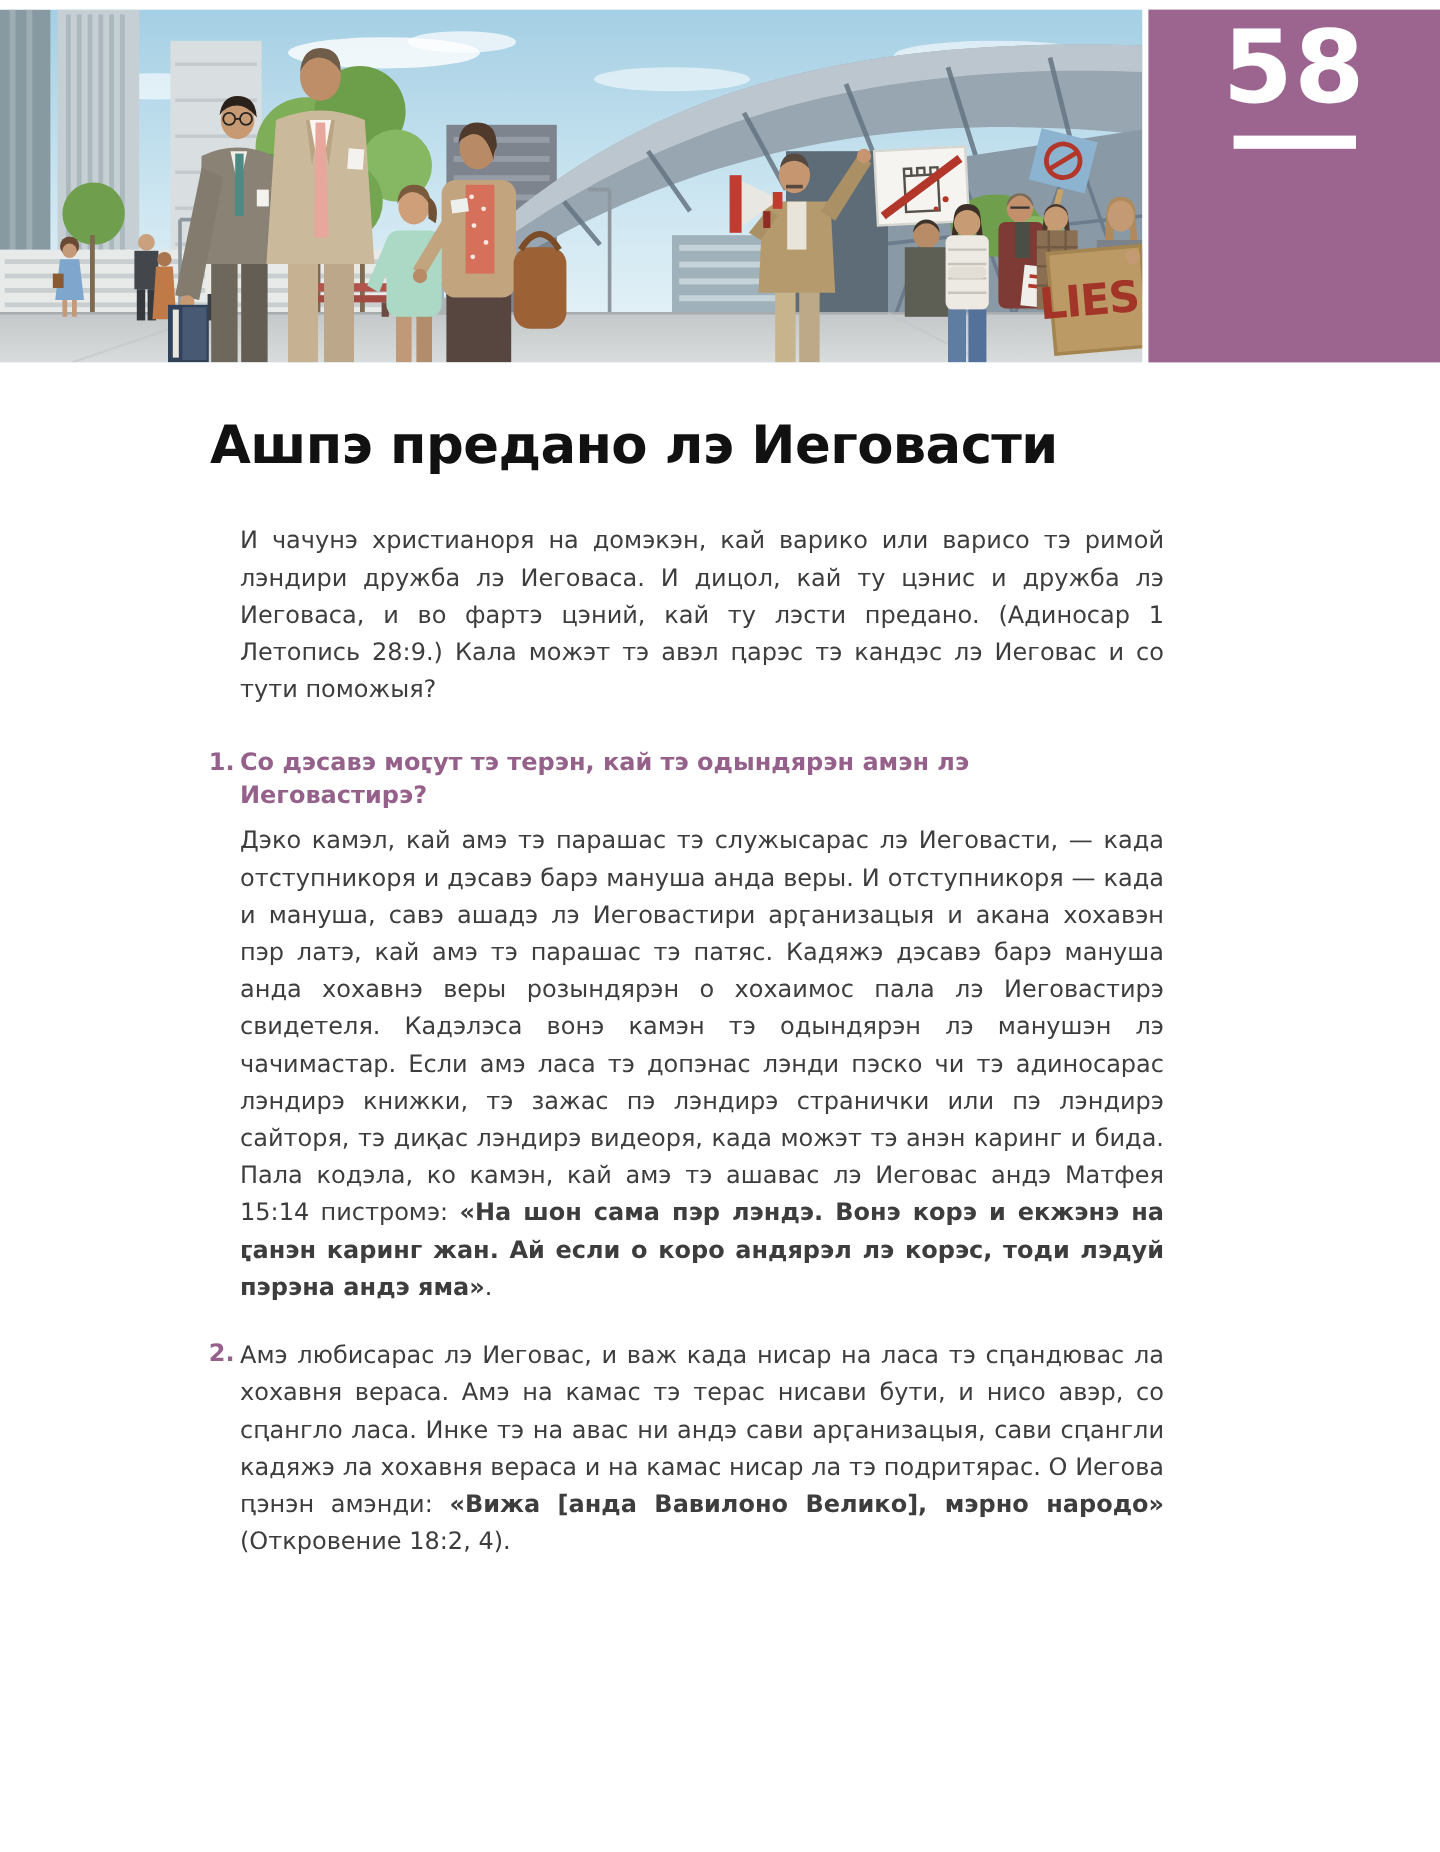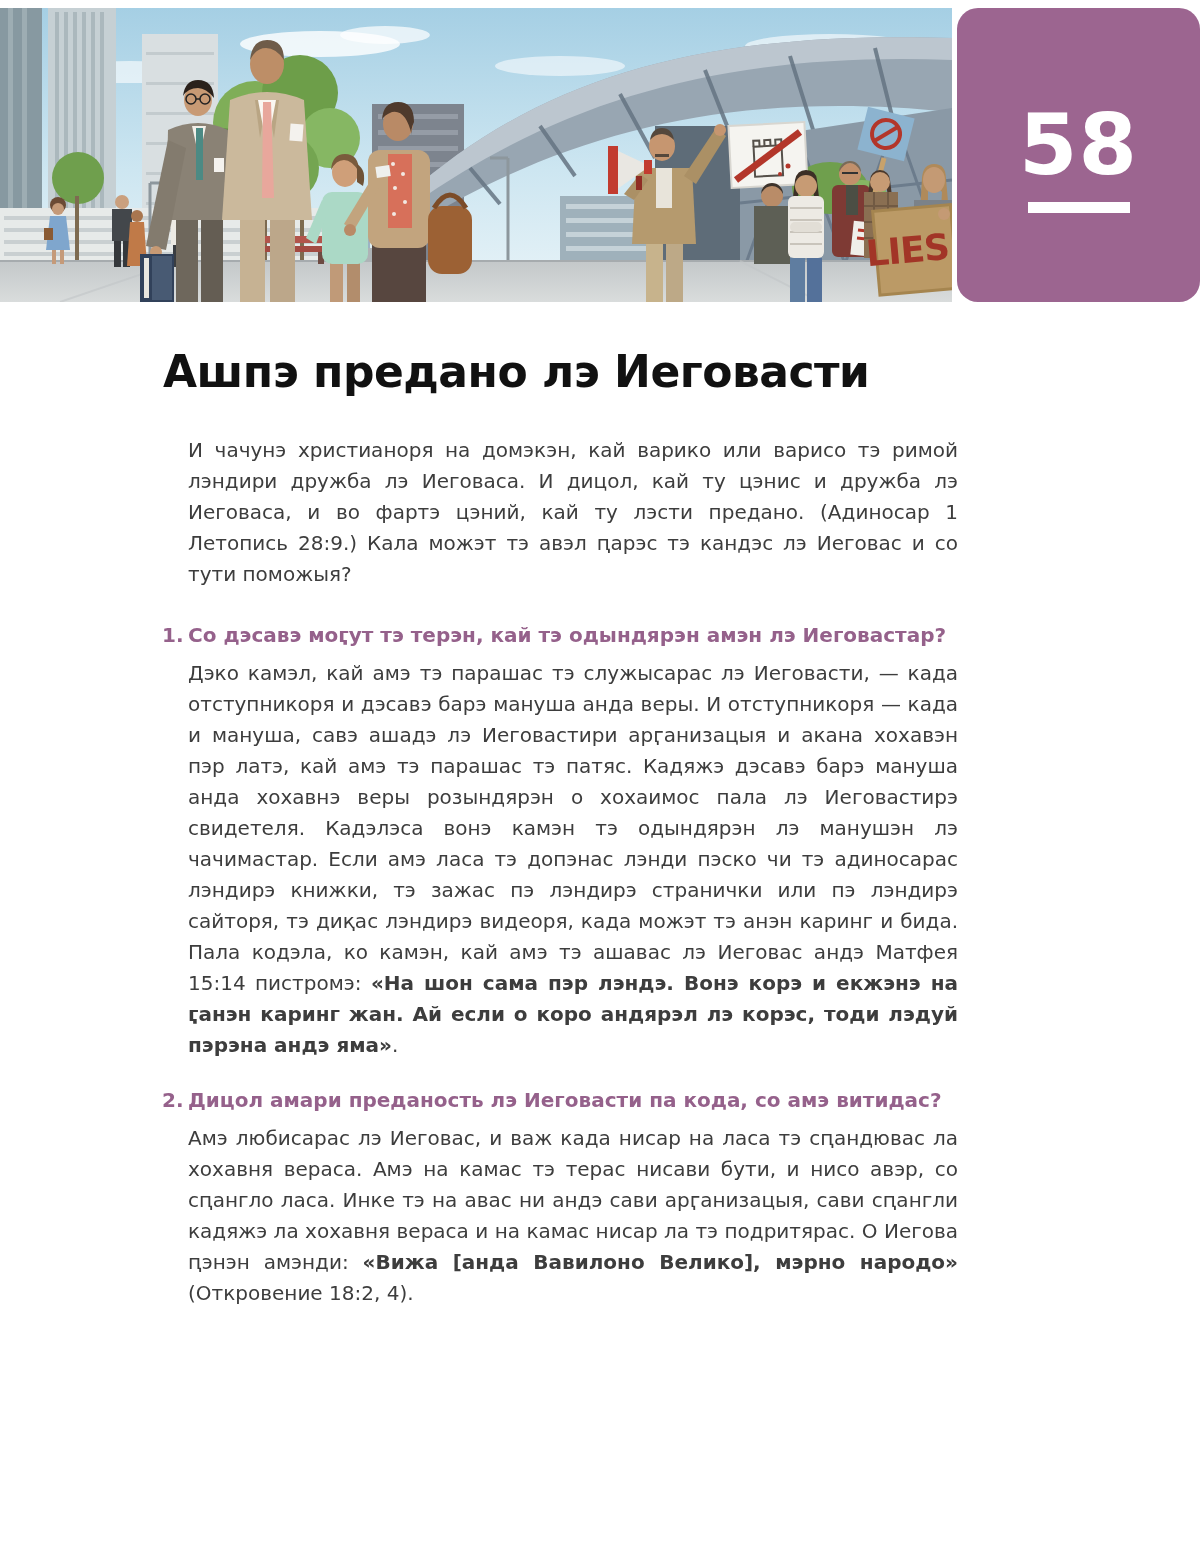--- a/index.html
+++ b/index.html
@@ -10,25 +10,25 @@
   }
   html,body{margin:0;padding:0;background:#ffffff;}
   .page{
     position:relative;width:1200px;height:1543px;background:#ffffff;overflow:hidden;
     font-family:"DejaVu Sans","Liberation Sans",sans-serif;color:var(--body-text);
   }
   .hero-row{position:absolute;top:8px;left:0;width:1200px;height:294px;display:flex;}
   .hero-photo{flex:0 0 952px;width:952px;height:294px;overflow:hidden;background:#cfe6f1;}
   .lesson-box{
     flex:1;margin-left:5px;height:294px;background:var(--accent-box);
-    display:flex;flex-direction:column;align-items:center;justify-content:center;padding-top:6px;box-sizing:border-box;border-radius:21px;
+    display:flex;flex-direction:column;align-items:center;padding-top:6px;box-sizing:border-box;
   }
   .lesson-number{color:#fff;font-size:84px;font-weight:bold;line-height:1;letter-spacing:1px;}
   .lesson-underline{width:102px;height:11px;background:#fff;margin-top:15px;}
-  .text-col{position:absolute;left:188px;top:347px;width:770px;font-size:20px;line-height:31px;}
+  .text-col{position:absolute;left:200px;top:347px;width:770px;font-size:20px;line-height:31px;}
   h1.title{
     color:var(--title-text);font-size:44px;line-height:50px;font-weight:bold;
     margin:0 0 38px -25px;letter-spacing:-0.5px;white-space:nowrap;
   }
   p.intro{margin:0 0 32px 0;text-align:justify;}
   .q{
     position:relative;color:var(--heading-purple);font-weight:bold;
     font-size:20px;line-height:27px;margin:0 0 9px 0;
   }
   .q .qnum{position:absolute;left:-26px;}
@@ -368,24 +368,23 @@
     </div>
   </div>
 
   <div class="text-col">
     <h1 class="title">Ашпэ предано лэ Иеговасти</h1>
 
     <p class="intro">И чачунэ христианоря на домэкэн, кай варико или варисо тэ римой лэндири дружба лэ Иеговаса. И дицол, кай ту цэнис и дружба лэ Иеговаса, и во фартэ цэний, кай ту лэсти предано. (Адиносар 1 Летопись 28:9.) Кала можэт тэ авэл ԥарэс тэ кандэс лэ Иеговас и со тути поможыя?</p>
 
     <div class="q">
       <span class="qnum">1.</span>
-      <span>Со дэсавэ моӷут тэ терэн, кай тэ одындярэн амэн лэ Иеговастар?</span>
+      <span>Со дэсавэ моӷут тэ терэн, кай тэ одындярэн амэн лэ Иеговастирэ?</span>
     </div>
     <p class="answer"><span>Дэко камэл, кай амэ тэ парашас тэ служысарас лэ Иеговасти, — када отступникоря и дэсавэ барэ мануша анда веры. И отступникоря — када и мануша, савэ ашадэ лэ Иеговастири арӷанизацыя и акана хохавэн пэр латэ, кай амэ тэ парашас тэ патяс. Кадяжэ дэсавэ барэ мануша анда хохавнэ веры розындярэн о хохаимос пала лэ Иеговастирэ свидетеля. Кадэлэса вонэ камэн тэ одындярэн лэ манушэн лэ чачимастар. Если амэ ласа тэ допэнас лэнди пэско чи тэ адиносарас лэндирэ книжки, тэ зажас пэ лэндирэ странички или пэ лэндирэ сайторя, тэ диқас лэндирэ видеоря, када можэт тэ анэн каринг и бида. Пала кодэла, ко камэн, кай амэ тэ ашавас лэ Иеговас андэ Матфея 15:14 пистромэ: </span><b>«На шон сама пэр лэндэ. Вонэ корэ и екжэнэ на ӷанэн каринг жан. Ай если о коро андярэл лэ корэс, тоди лэдуй пэрэна андэ яма»</b><span>.</span></p>
 
     <div class="q">
       <span class="qnum">2.</span>
-      <span>Дицол амари преданость лэ Иеговасти па кода, со амэ витидас?</span>
     </div>
     <p class="answer"><span>Амэ любисарас лэ Иеговас, и важ када нисар на ласа тэ сԥандювас ла хохавня вераса. Амэ на камас тэ терас нисави бути, и нисо авэр, со сԥангло ласа. Инке тэ на авас ни андэ сави арӷанизацыя, сави сԥангли кадяжэ ла хохавня вераса и на камас нисар ла тэ подритярас. О Иегова ԥэнэн амэнди: </span><b>«Вижа [анда Вавилоно Велико], мэрно народо»</b><span> (Откровение 18:2, 4).</span></p>
   </div>
 
 </div>
 
 </body></html>

